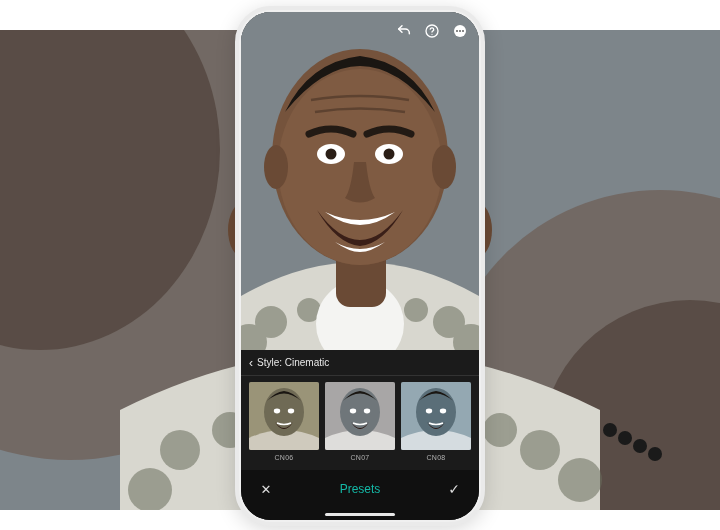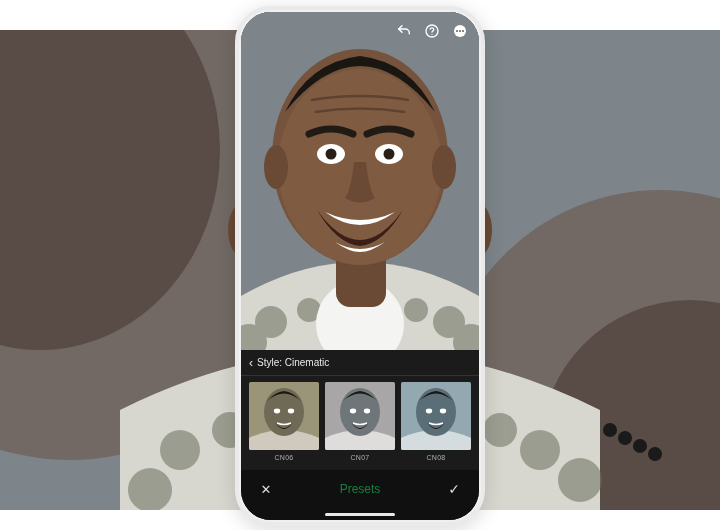--- a/index.html
+++ b/index.html
@@ -108,21 +108,21 @@
     position: absolute;
     left: 0; right: 0; bottom: 0;
     top: 458px;
     background: #101010;
     display: flex;
     align-items: center;
     justify-content: space-between;
     padding: 0 16px 12px;
   }
   .bottom-bar .center-label {
-    color: #15803d;
+    color: #14b8a6;
     font-size: 12px;
     font-weight: 400;
   }
   .bb-icon { width: 18px; height: 18px; display:flex; align-items:center; justify-content:center; color:#fff; }
   .home-indicator {
     position: absolute;
     bottom: 4px;
     left: 50%;
     transform: translateX(-50%);
     width: 70px;

